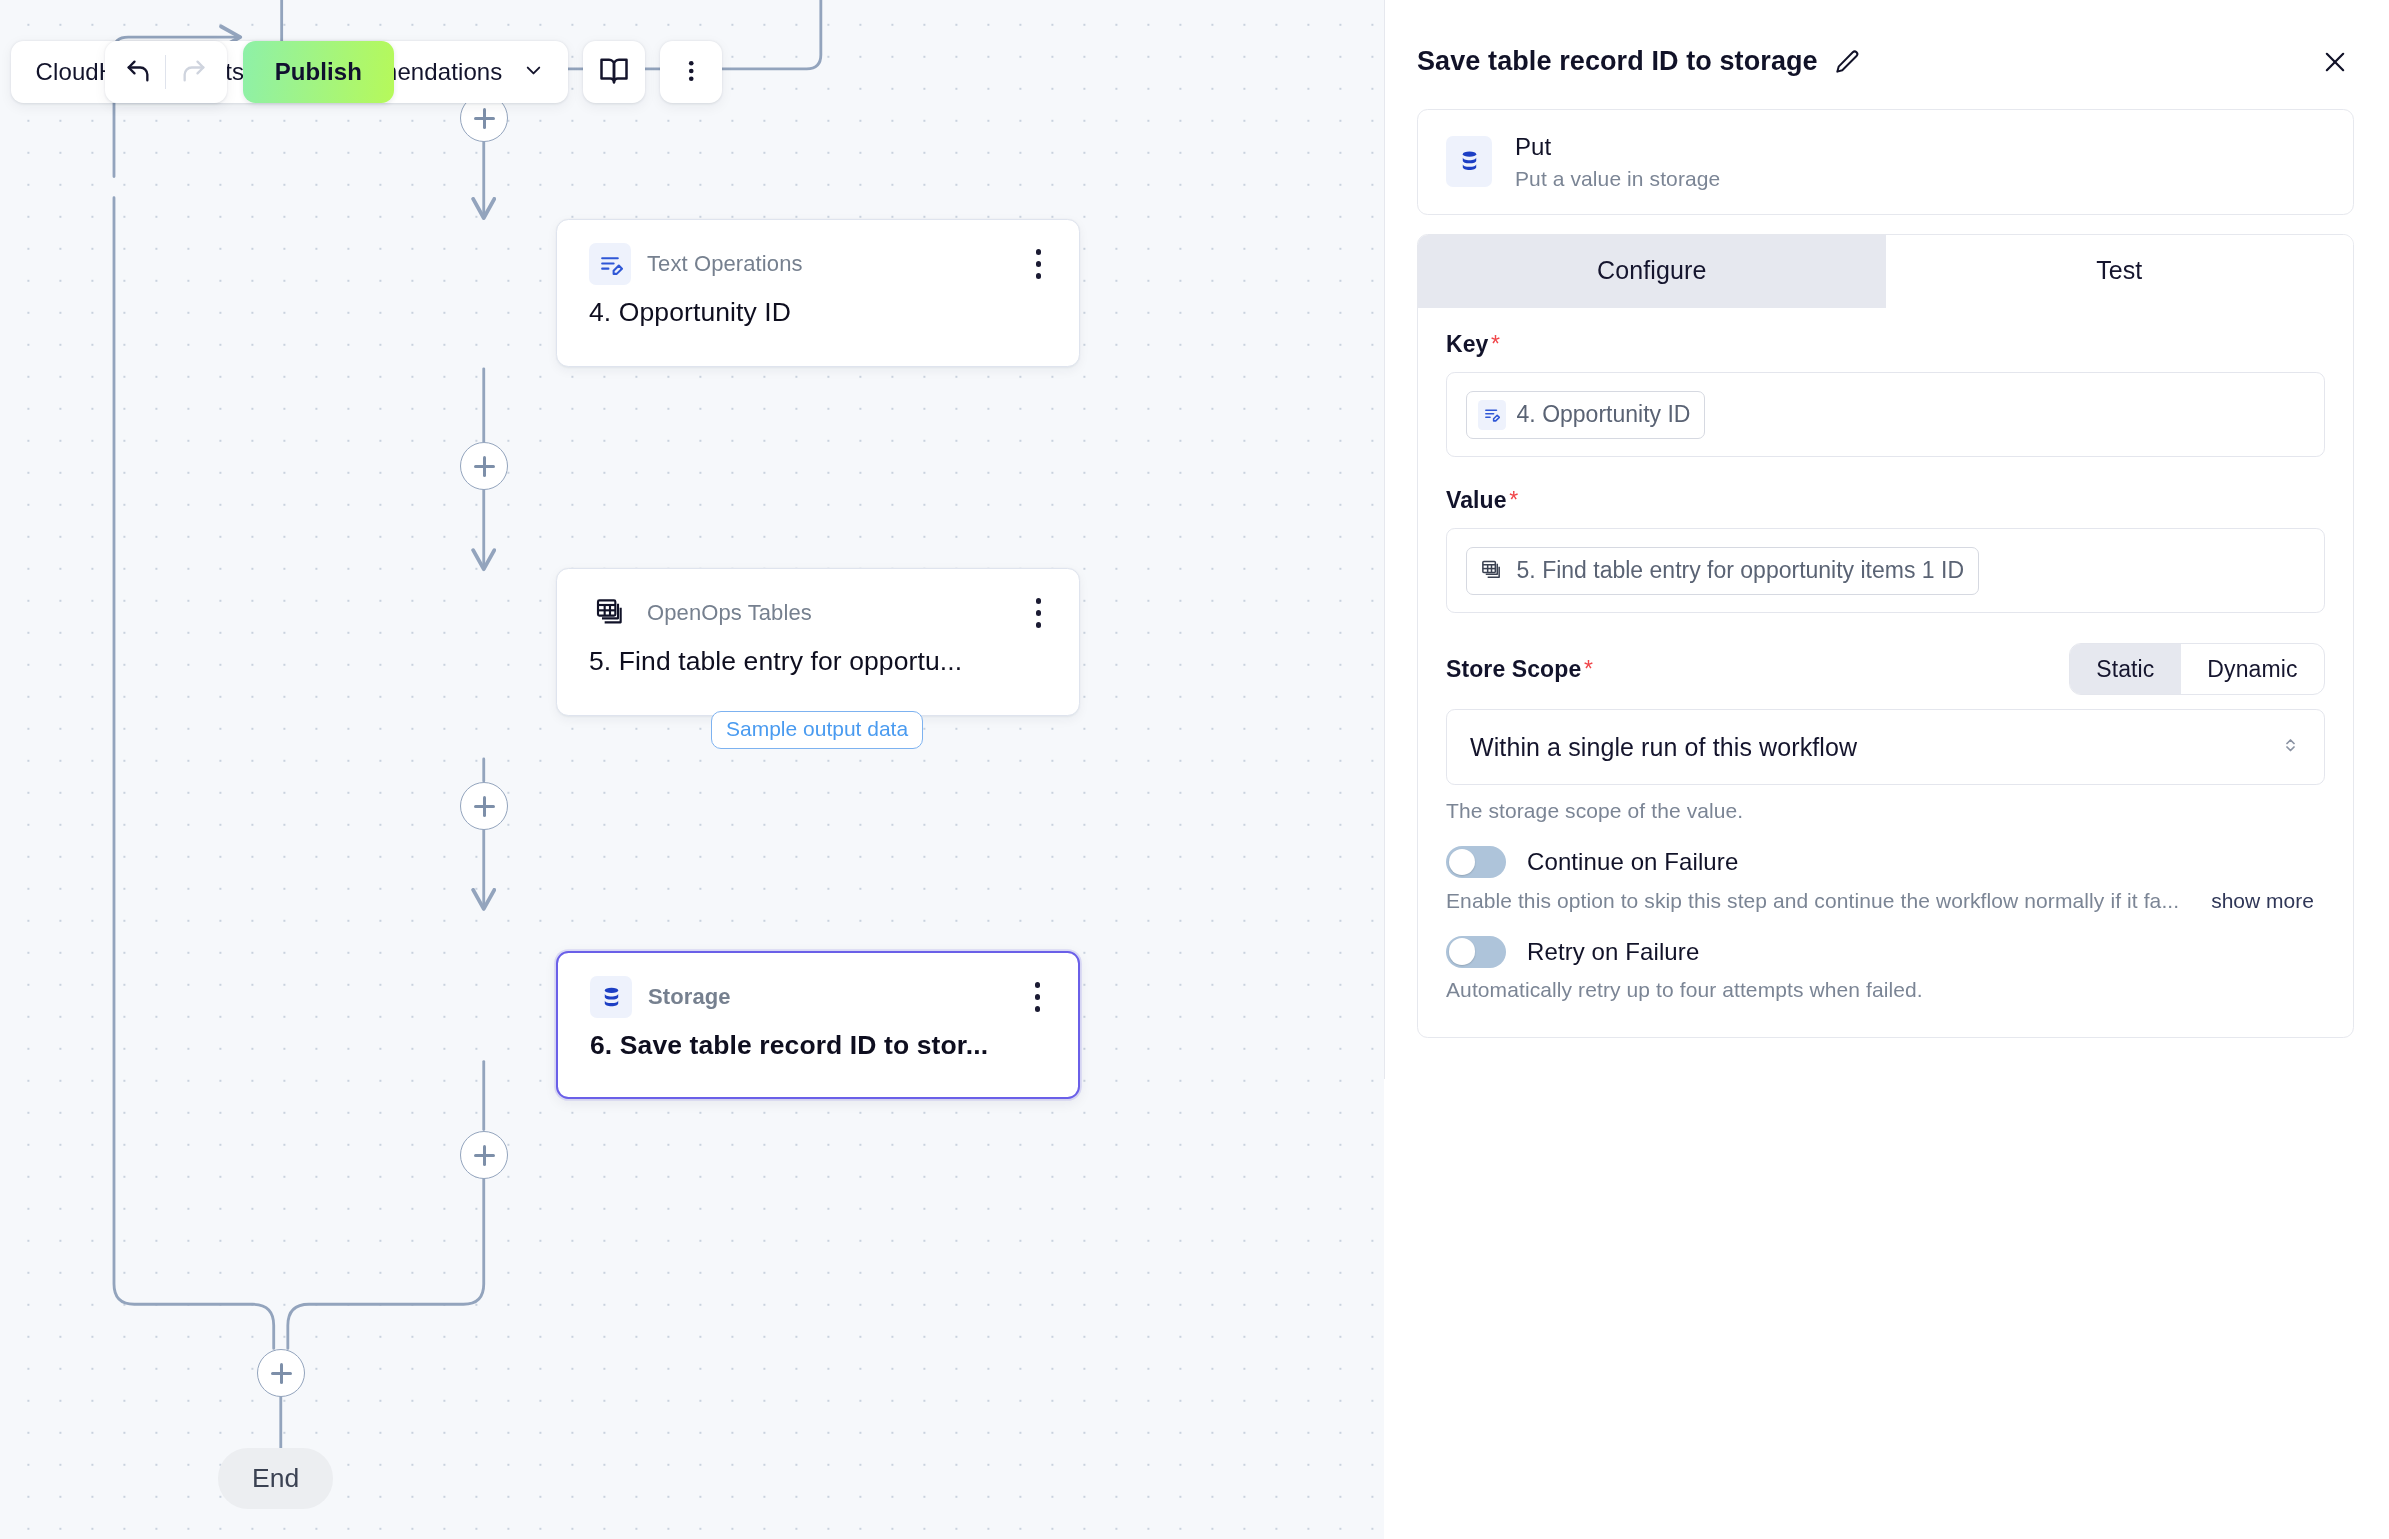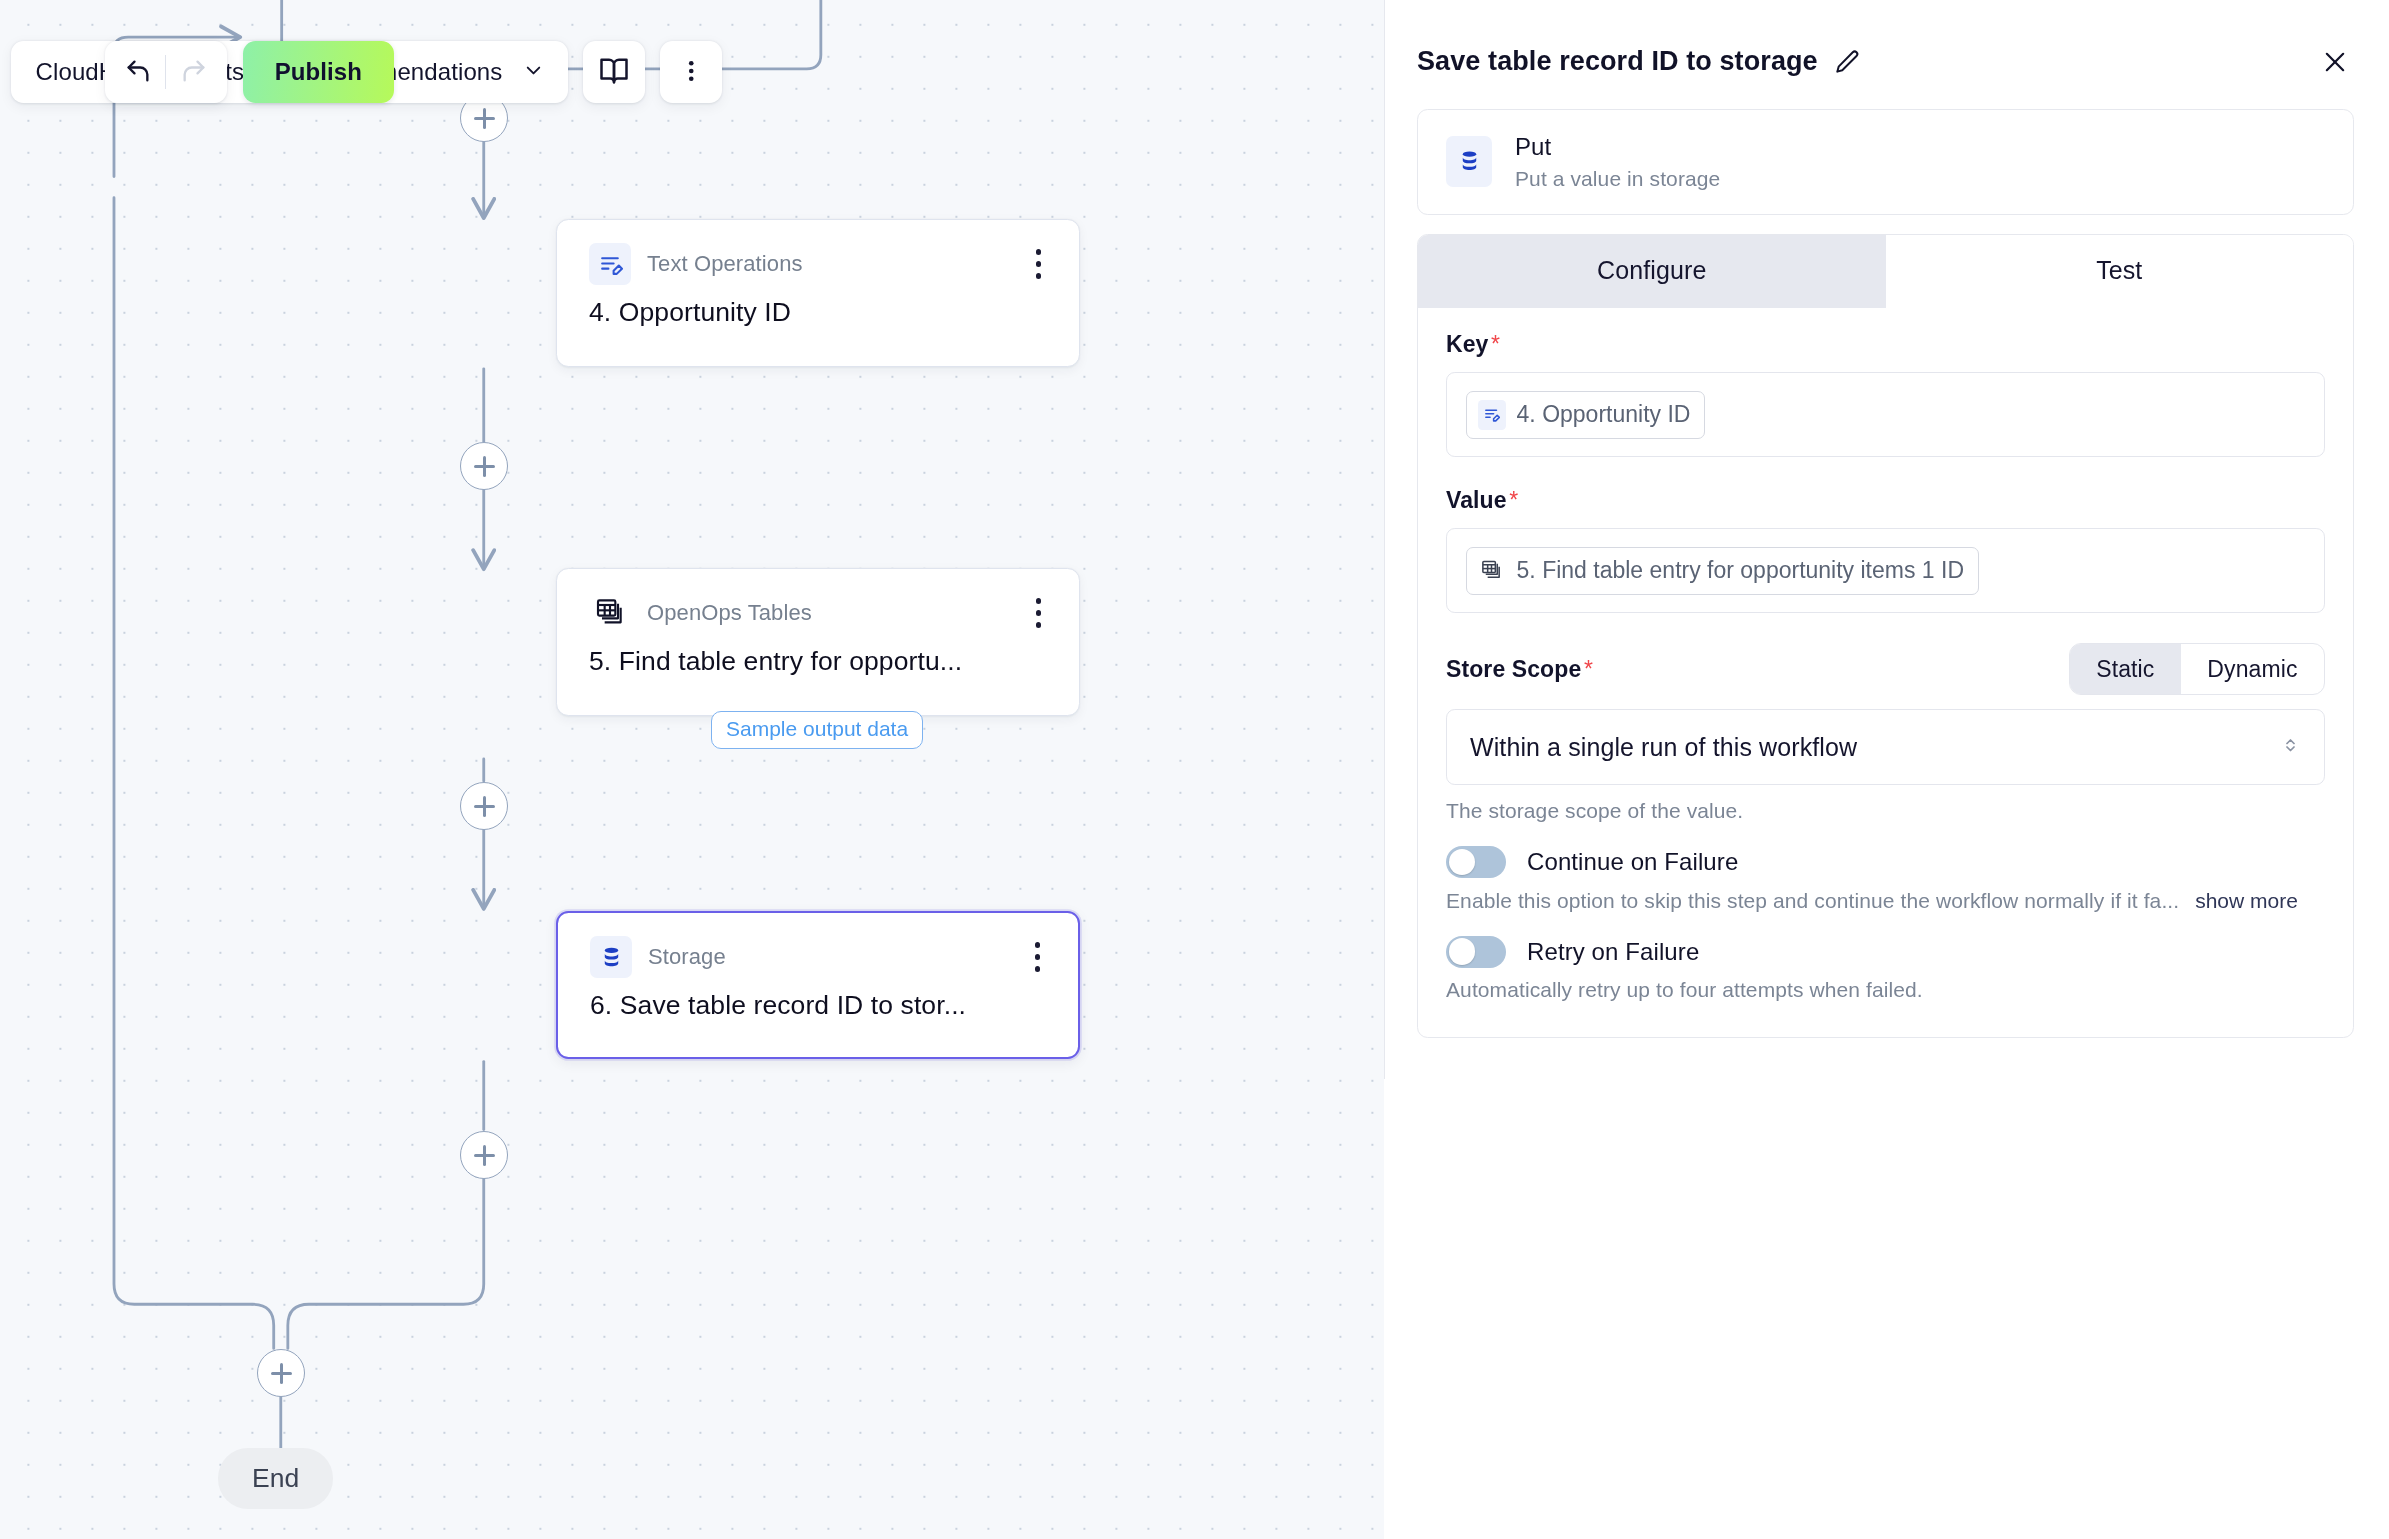--- a/index.html
+++ b/index.html
@@ -157,21 +157,21 @@
     display: flex; align-items: center; padding: 0 23px; cursor: pointer;
   }
   .select-val { font-size: 25px; color: #14142c; letter-spacing: 0.1px; }
   .select-arrow { margin-left: auto; }
   .helper { font-size: 21px; color: #7b8595; margin-top: 14px; letter-spacing: 0.1px; }
 
   .toggle-row { display: flex; align-items: center; gap: 21px; margin-top: 23px; }
   .switch { width: 60px; height: 32px; border-radius: 16px; background: #aec4da; position: relative; cursor: pointer; flex: 0 0 60px; }
   .switch .knob { position: absolute; top: 2.6px; left: 2.6px; width: 26.5px; height: 26.5px; border-radius: 50%; background: #fff; box-shadow: 0 0.9px 1.8px rgba(0,0,0,.18); }
   .toggle-label { font-size: 24px; color: #111228; letter-spacing: 0.1px; }
-  .toggle-desc-row { display: flex; align-items: baseline; gap: 16px; margin-top: 10.6px; }
+  .toggle-desc-row { display: flex; align-items: baseline; gap: 32px; margin-top: 10.6px; }
   .toggle-desc { font-size: 21px; color: #7b8595; letter-spacing: 0.1px; }
   .show-more { font-size: 21px; color: #2f3657; cursor: pointer; white-space: nowrap; }
 </style>
 </head>
 <body>
 
 <div id="app">
 
   <div id="canvas">
 
@@ -294,21 +294,21 @@
         <span class="node-kebab">
             <i class="kdot"></i>
             <i class="kdot"></i>
             <i class="kdot"></i>
           </span>
       </div>
       <div class="node-title">5. Find table entry for opportu...</div>
     </div>
     <div class="sample-badge" style="left:711px; top:711px;">Sample output data</div>
 
-    <div class="node selected" style="left:556px; top:911px;">
+    <div class="node selected" style="left:556px; top:951px;font-weight:bold;">
       <div class="node-head">
         <span class="node-chip-icon">
           <svg width="23" height="25" viewBox="0 0 24 24" fill="#1d3fc4">
               <ellipse cx="12" cy="4.6" rx="7" ry="2.8"></ellipse>
               <path d="M5 8.2c0 1.6 3.1 2.8 7 2.8s7-1.2 7-2.8v3.2c0 1.6-3.1 2.8-7 2.8s-7-1.2-7-2.8z"></path>
               <path d="M5 15c0 1.6 3.1 2.8 7 2.8s7-1.2 7-2.8v3.3c0 1.6-3.1 2.8-7 2.8s-7-1.2-7-2.8z"></path>
             </svg>
         </span>
         <span class="node-type">Storage</span>
         <span class="node-kebab">

